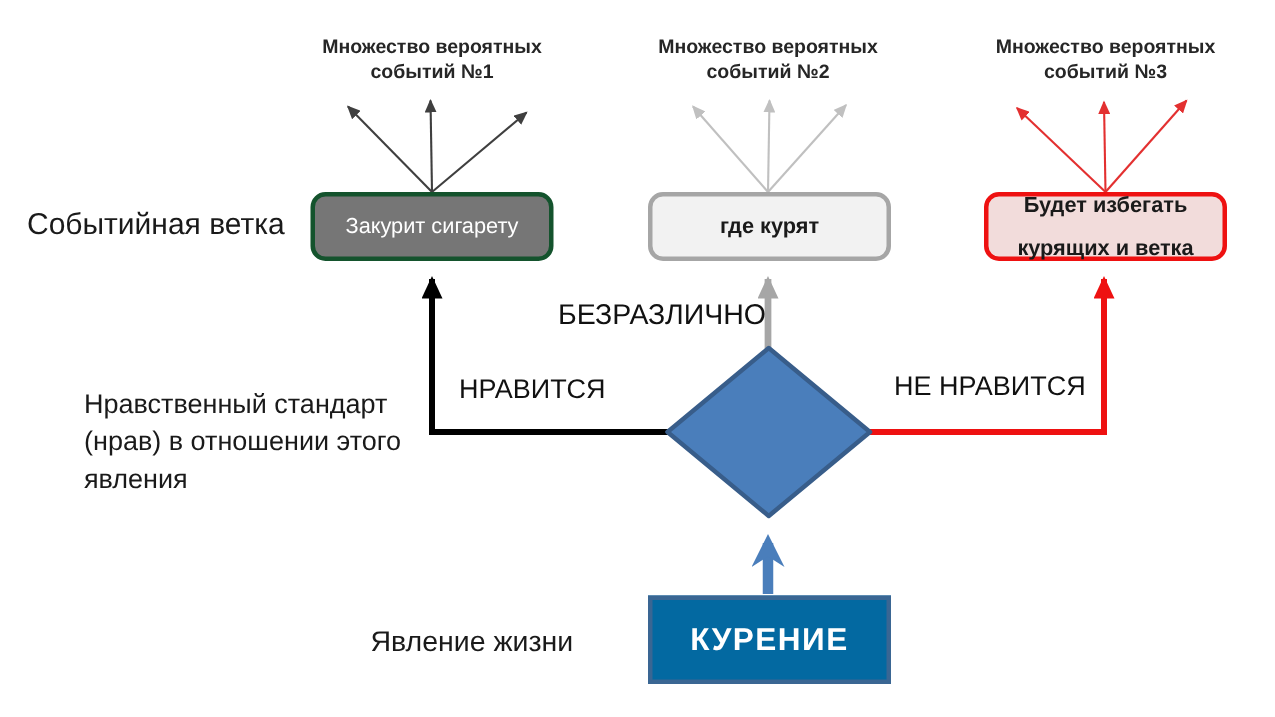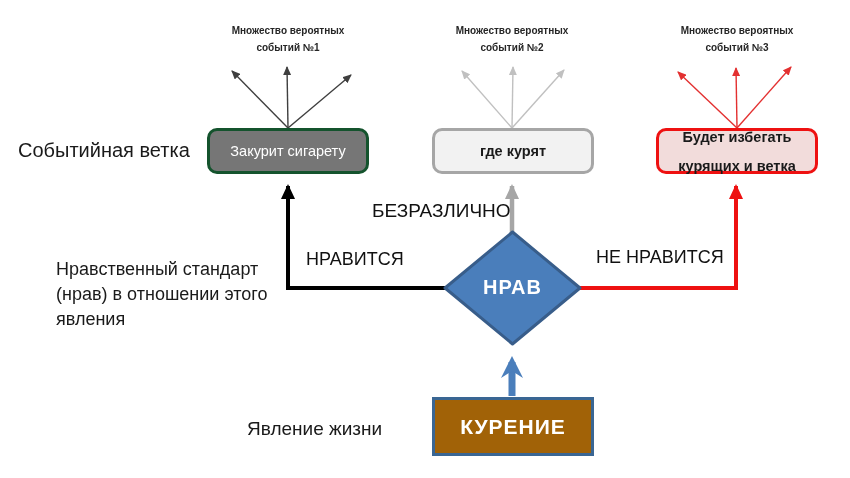--- a/index.html
+++ b/index.html
@@ -15,21 +15,21 @@
   #arrows-svg {
     position: absolute;
     left: 0; top: 0;
     width: 850px; height: 478px;
     z-index: 0;
   }
   .txt { position: absolute; z-index: 2; color: #1a1a1a; }
 
   .top-label {
     text-align: center;
-    font-size: 10px;
+    font-size: 13px;
     font-weight: 700;
     line-height: 17px;
     color: #262626;
     width: 180px;
     top: 22px;
   }
   #top-label-1 { left: 198px; }
   #top-label-2 { left: 422px; }
   #top-label-3 { left: 647px; }
 
@@ -102,21 +102,21 @@
     font-weight: 700;
     font-size: 20px;
     letter-spacing: 1px;
   }
 
   #phenomenon-box {
     position: absolute;
     z-index: 2;
     left: 432px; top: 397px;
     width: 162px; height: 59px;
-    background: #a16207;
+    background: #0369a1;
     border: 3px solid #3A6693;
     display: flex;
     align-items: center;
     justify-content: center;
     color: #ffffff;
     font-weight: 700;
     font-size: 21px;
     letter-spacing: 1px;
   }
 
@@ -214,21 +214,20 @@
   <div class="txt branch-label" id="branch-label-like">НРАВИТСЯ</div>
   <div class="txt branch-label" id="branch-label-indifferent">БЕЗРАЗЛИЧНО</div>
   <div class="txt branch-label" id="branch-label-dislike">НЕ НРАВИТСЯ</div>
 
   <div class="txt" id="moral-standard-label">
     <div>Нравственный стандарт</div>
     <div>(нрав) в отношении этого</div>
     <div>явления</div>
   </div>
 
-  <div class="txt" id="diamond-label">НРАВ</div>
 
   <div id="phenomenon-box">
     <span>КУРЕНИЕ</span>
   </div>
 
   <div class="txt" id="life-phenomenon-label">Явление жизни</div>
 
 </div>
 
 </body></html>

